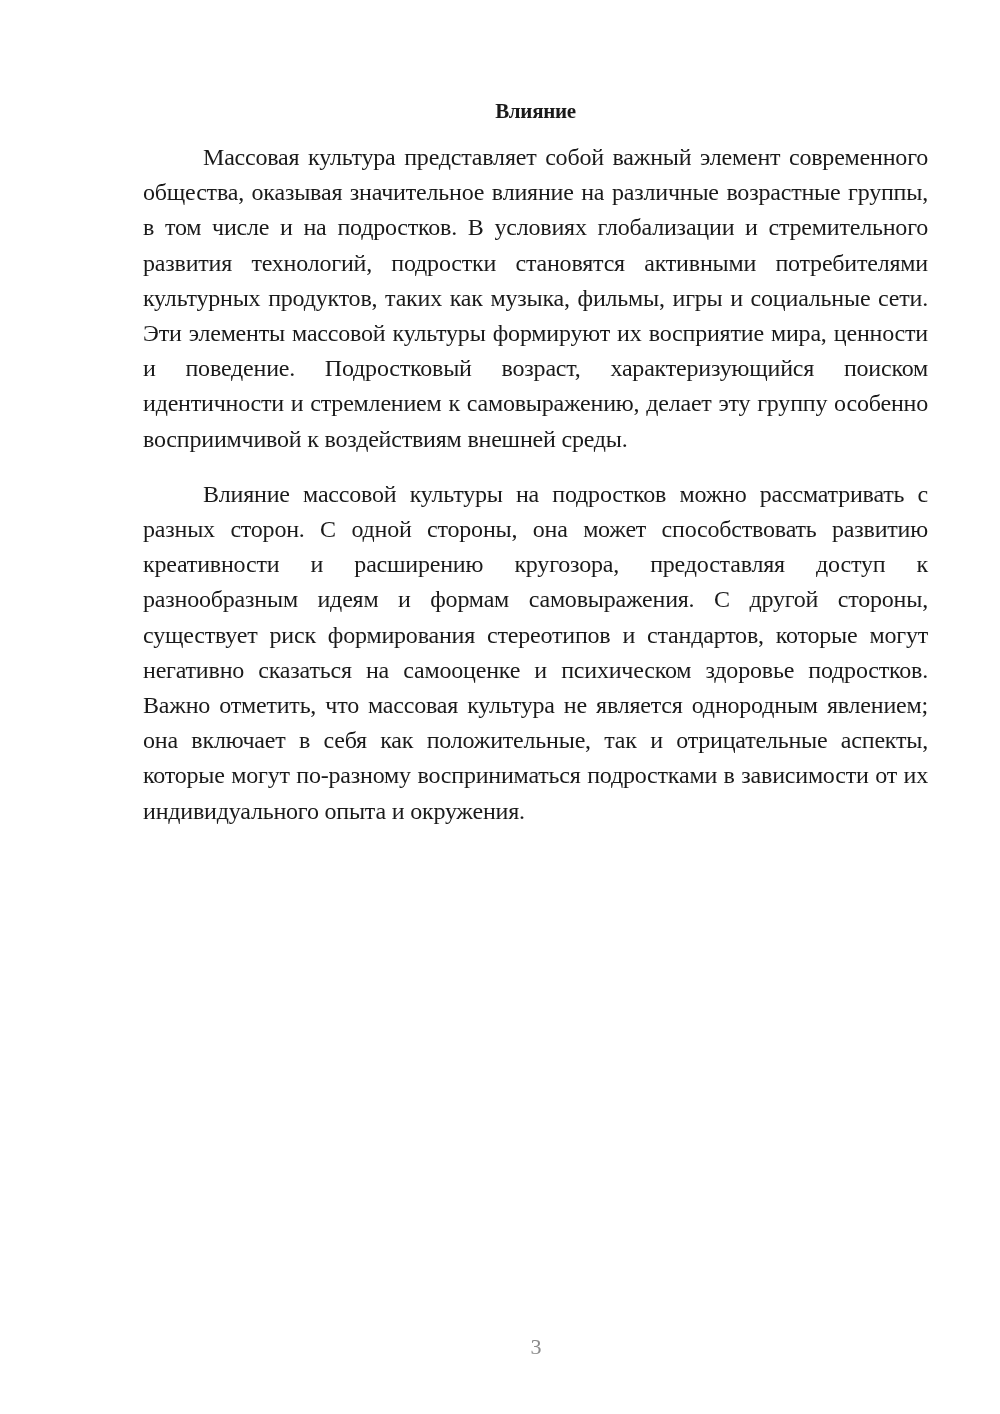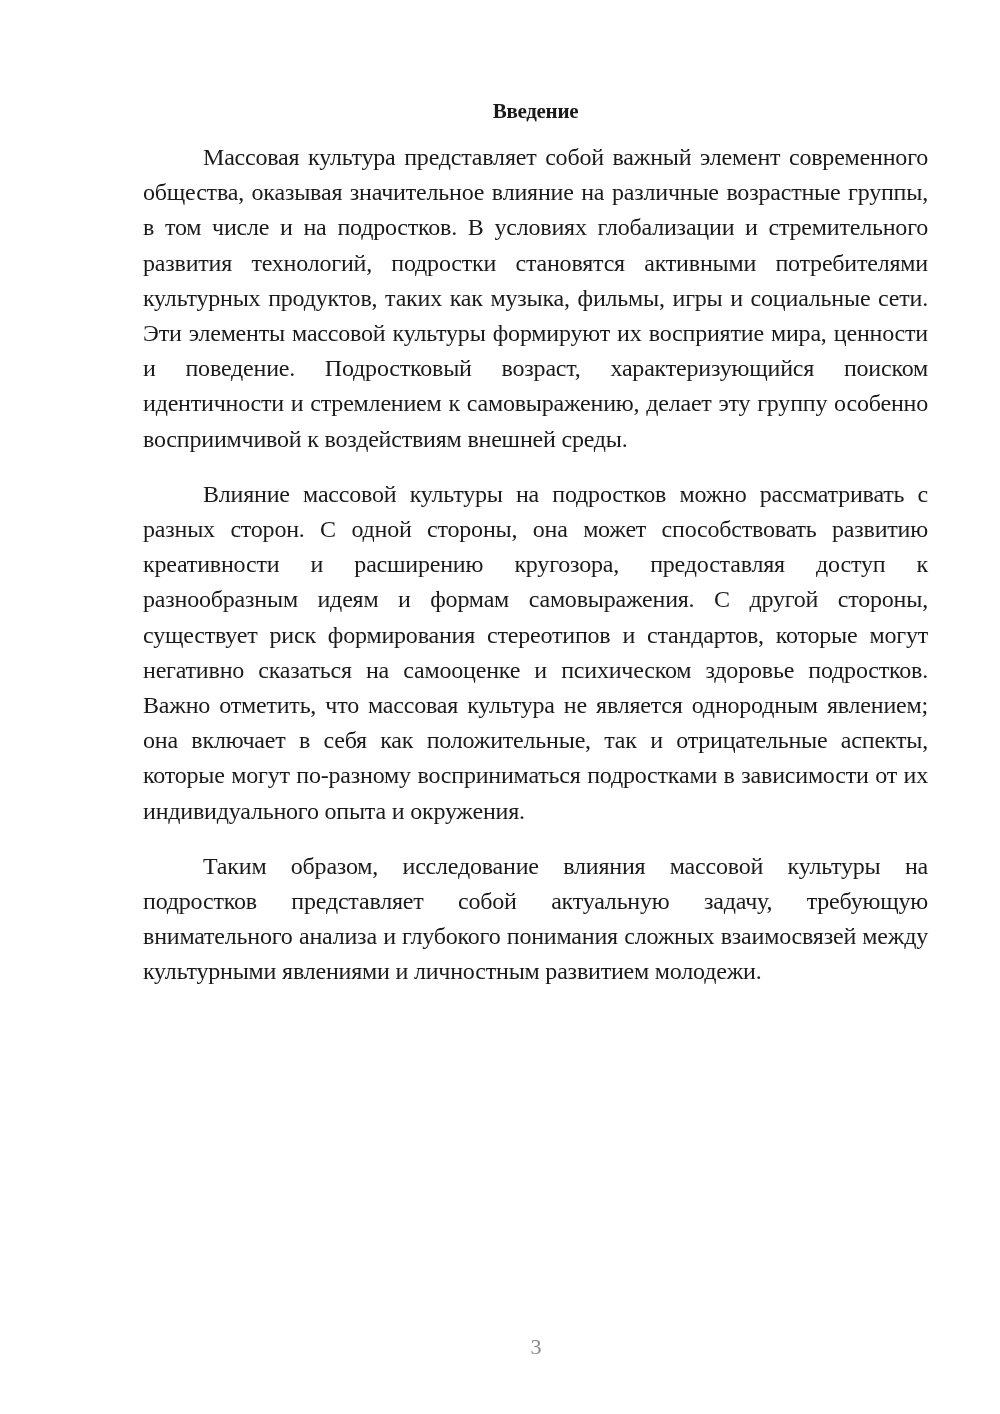--- a/index.html
+++ b/index.html
@@ -54,19 +54,18 @@
       font-family: "Liberation Serif", "DejaVu Serif", serif;
       font-size: 22px;
       color: #8a8a8a;
     }
   </style>
 </head>
 <body>
 
 <div class="page">
   <div class="content">
-    <h1 class="title">Введение</h1>
+    <h1 class="title">Влияние</h1>
     <p class="para">Массовая культура представляет собой важный элемент современного общества, оказывая значительное влияние на различные возрастные группы, в том числе и на подростков. В условиях глобализации и стремительного развития технологий, подростки становятся активными потребителями культурных продуктов, таких как музыка, фильмы, игры и социальные сети. Эти элементы массовой культуры формируют их восприятие мира, ценности и поведение. Подростковый возраст, характеризующийся поиском идентичности и стремлением к самовыражению, делает эту группу особенно восприимчивой к воздействиям внешней среды.</p>
     <p class="para">Влияние массовой культуры на подростков можно рассматривать с разных сторон. С одной стороны, она может способствовать развитию креативности и расширению кругозора, предоставляя доступ к разнообразным идеям и формам самовыражения. С другой стороны, существует риск формирования стереотипов и стандартов, которые могут негативно сказаться на самооценке и психическом здоровье подростков. Важно отметить, что массовая культура не является однородным явлением; она включает в себя как положительные, так и отрицательные аспекты, которые могут по-разному восприниматься подростками в зависимости от их индивидуального опыта и окружения.</p>
-    <p class="para">Таким образом, исследование влияния массовой культуры на подростков представляет собой актуальную задачу, требующую внимательного анализа и глубокого понимания сложных взаимосвязей между культурными явлениями и личностным развитием молодежи.</p>
   </div>
   <div class="page-number">3</div>
 </div>
 
 </body></html>

